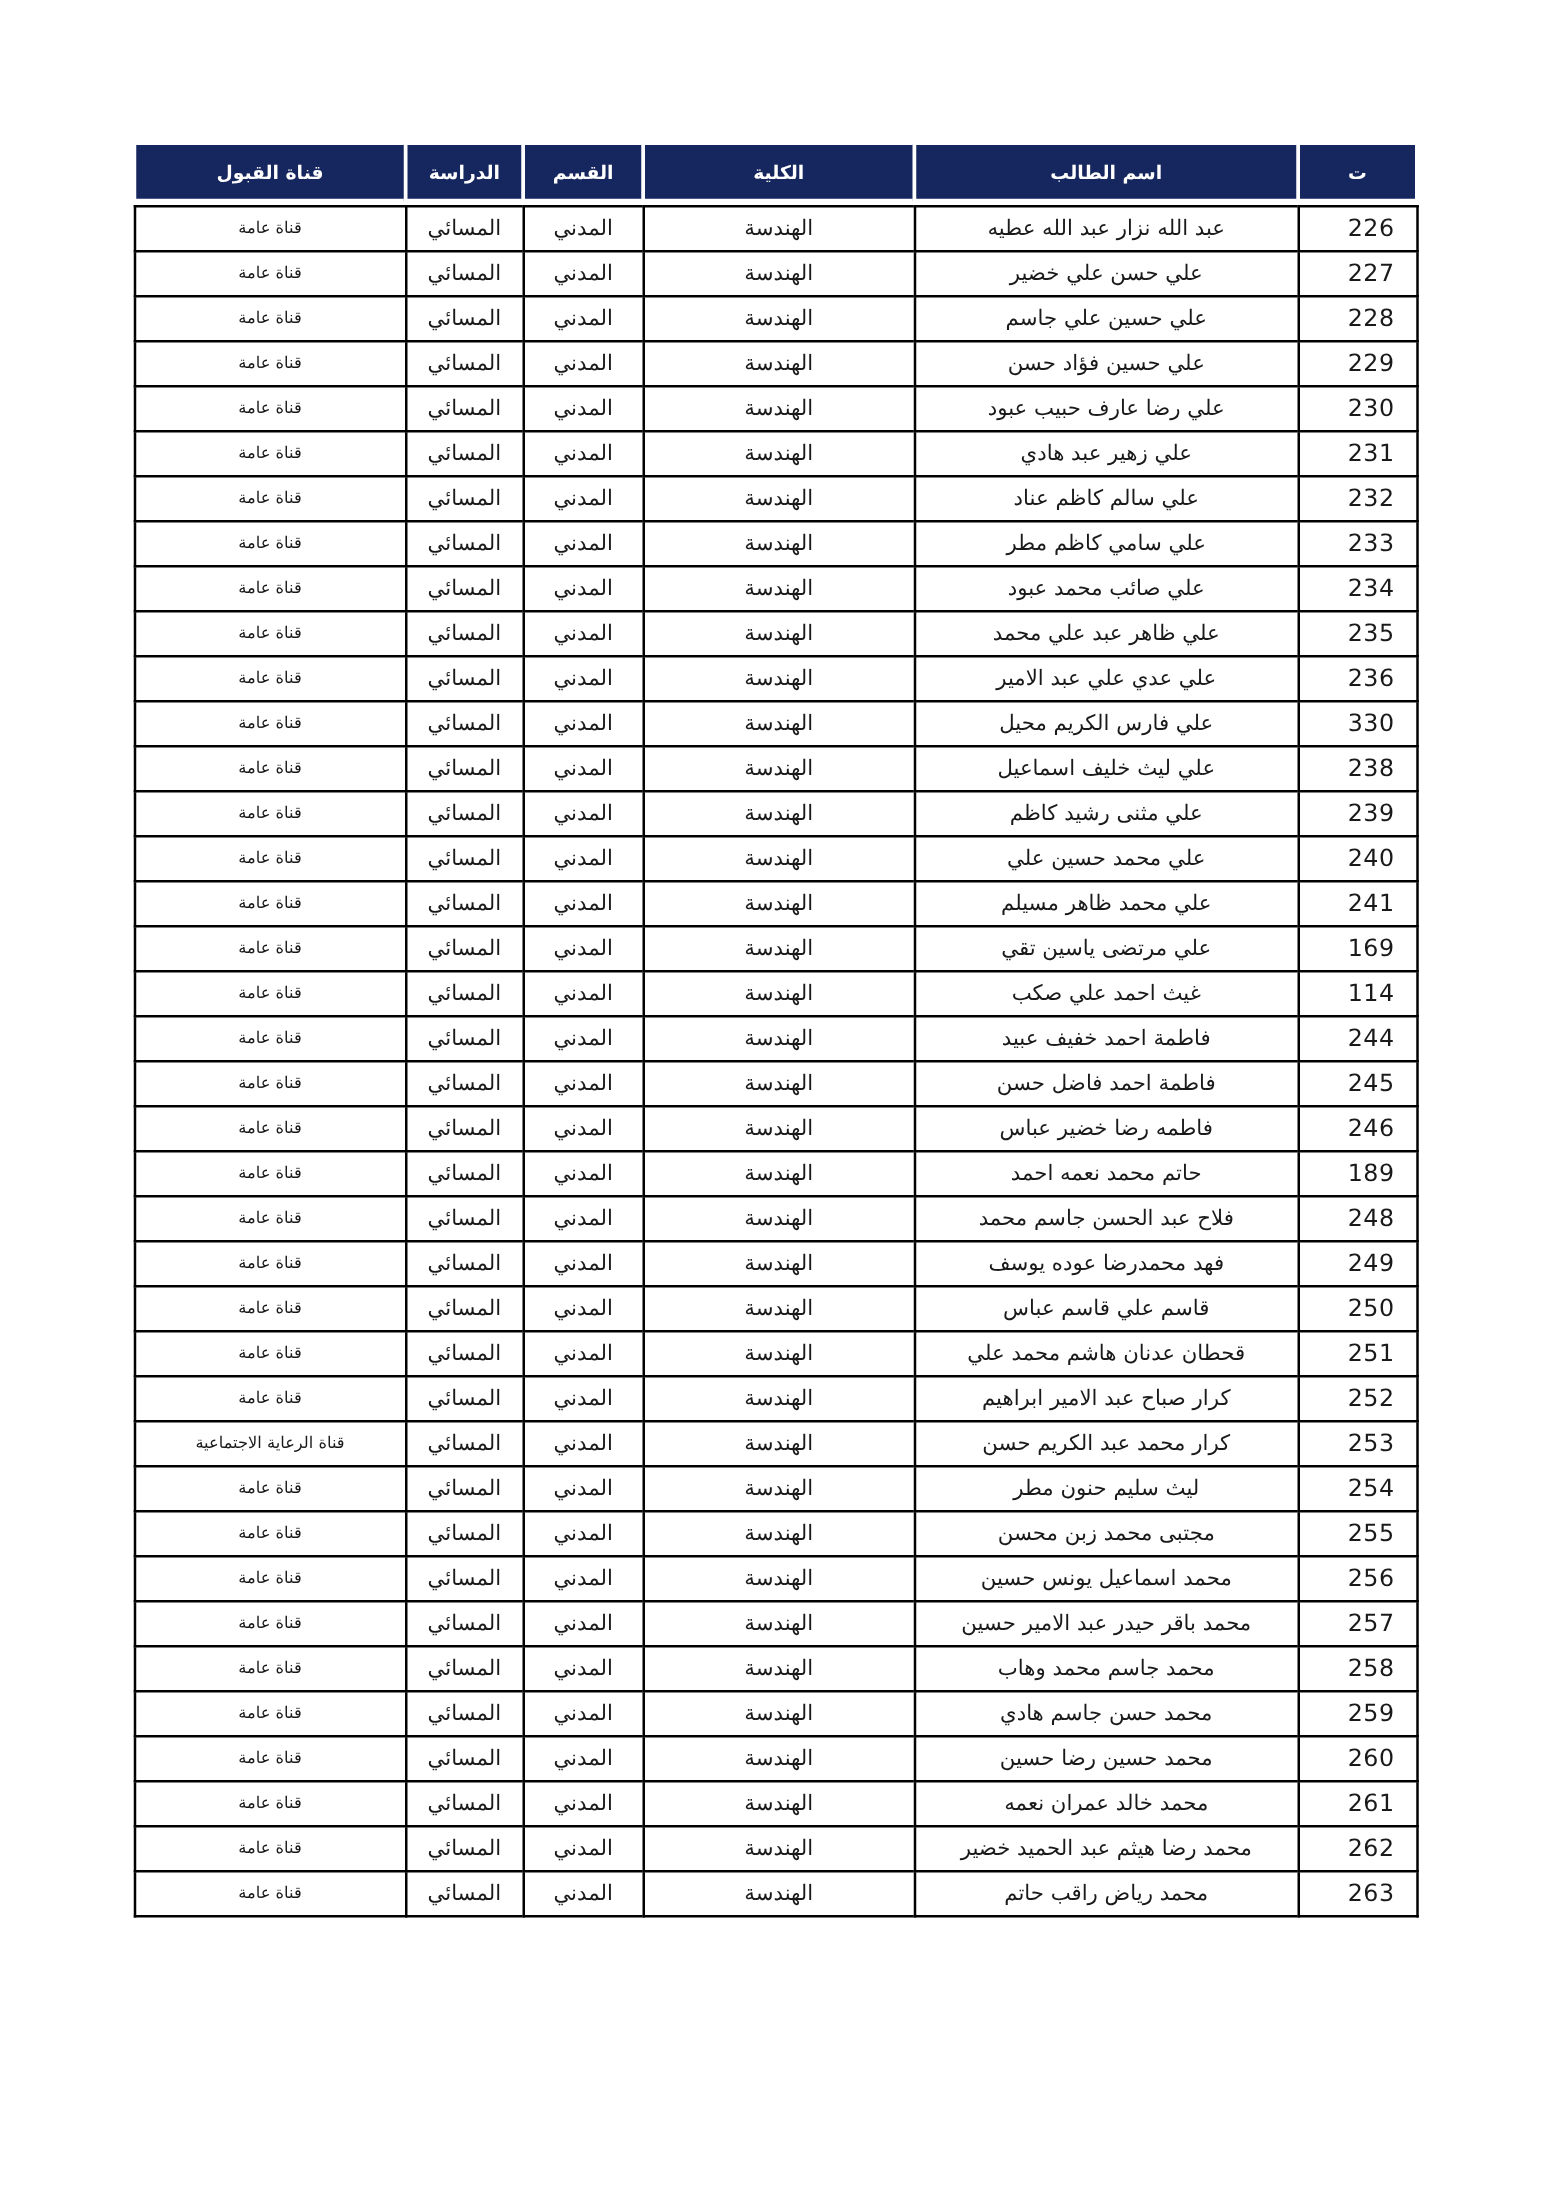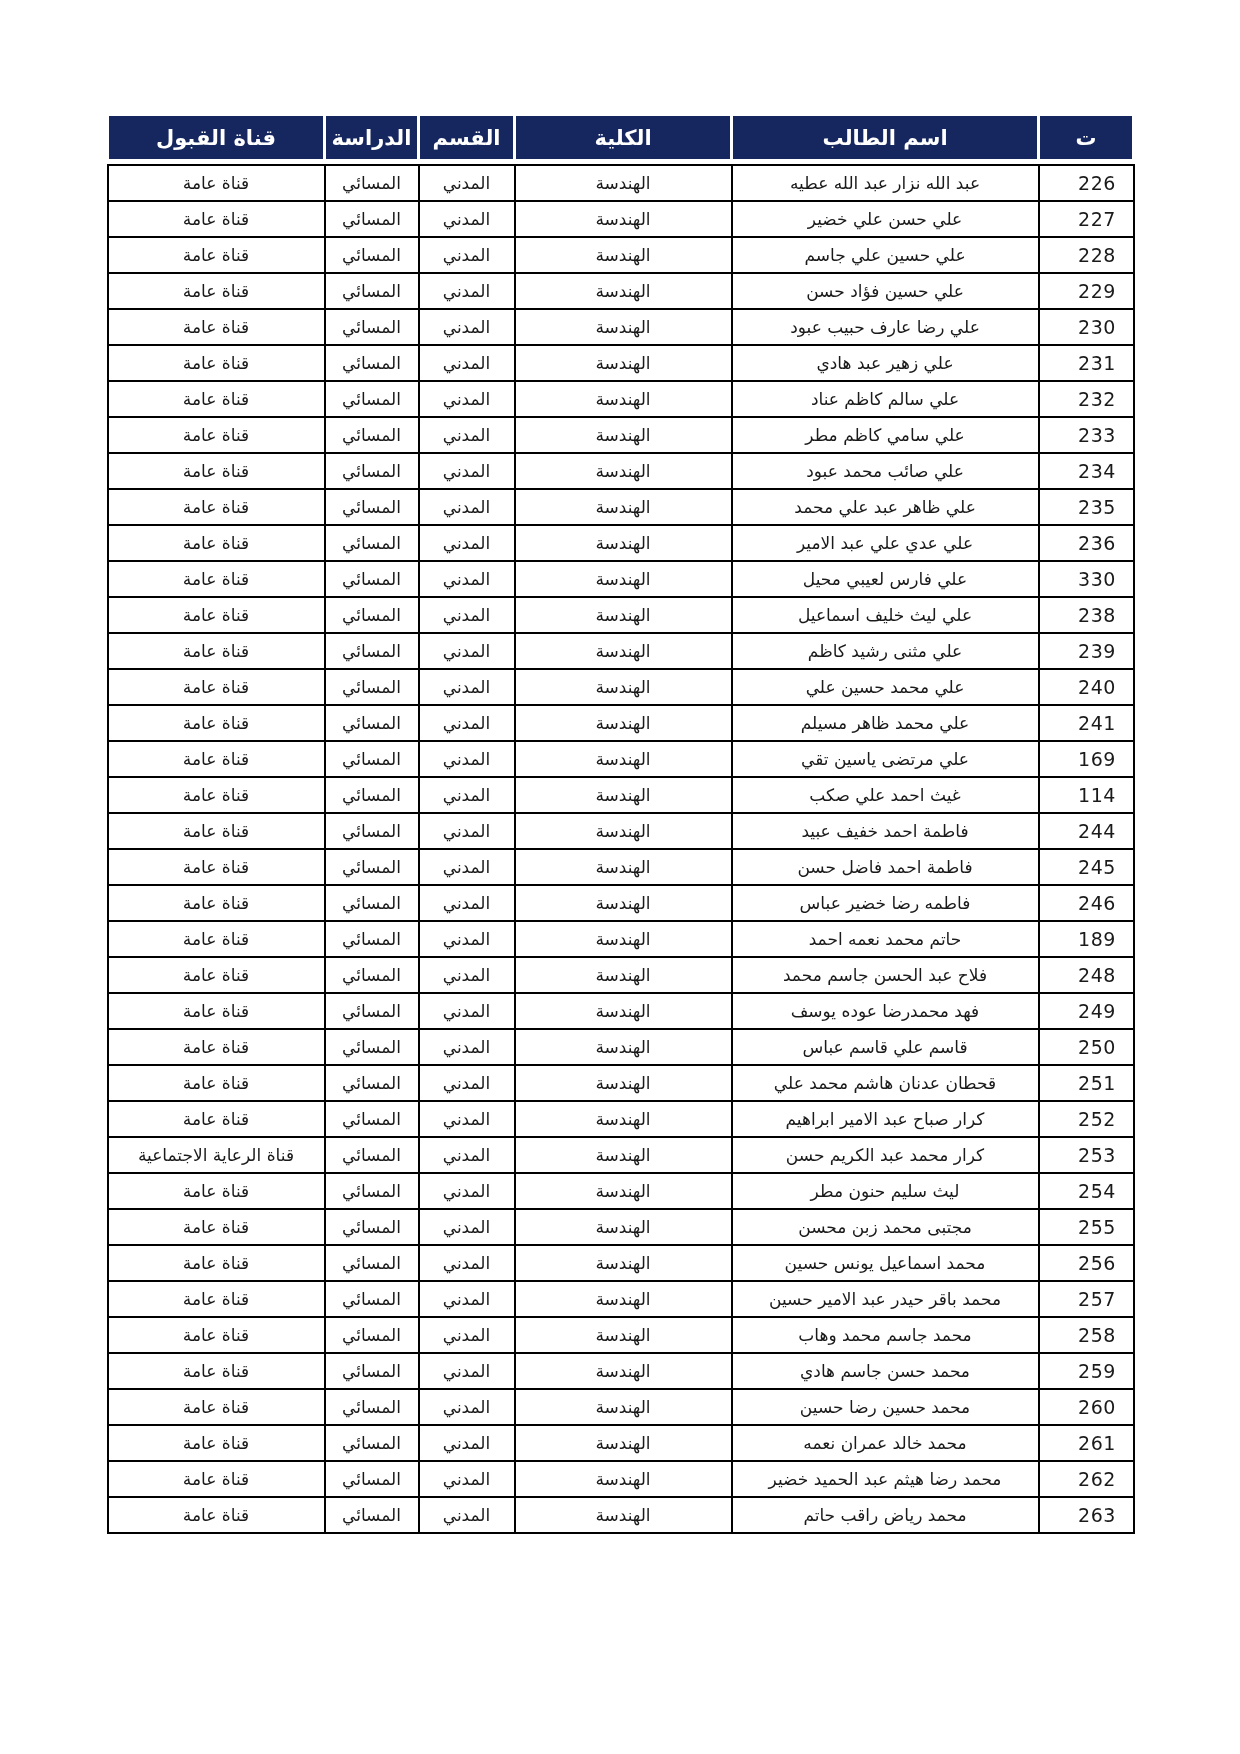--- a/index.html
+++ b/index.html
@@ -29,21 +29,21 @@
   col.c-college { width: 217px; }
   col.c-dept    { width: 96px;  }
   col.c-study   { width: 94px;  }
   col.c-channel { width: 217px; }
 
   thead th {
     background: #16265E;
     color: #ffffff;
     border: 3px solid #ffffff;
     height: 46px;
-    font-size: 21px;
+    font-size: 15px;
     font-weight: bold;
     text-align: center;
     vertical-align: middle;
     padding: 0 4px;
   }
   tr.spacer td {
     border: none;
     height: 4px;
     padding: 0;
     background: transparent;
@@ -58,21 +58,21 @@
     vertical-align: middle;
     padding: 0 6px;
     white-space: nowrap;
     overflow: hidden;
   }
   tbody td.cell-no {
     font-size: 19px;
     letter-spacing: 0.5px;
     padding-left: 28px;
   }
-  tbody td.cell-channel { font-size: 17px; }
+  tbody td.cell-channel { font-size: 13px; }
 </style>
 </head>
 <body>
 
 <div class="page">
   <table class="roster">
     <colgroup>
       <col class="c-no">
       <col class="c-name">
       <col class="c-college">
@@ -177,21 +177,21 @@
         <tr>
       <td class="cell-no">236</td>
       <td class="cell-name">علي عدي علي عبد الامير</td>
       <td class="cell-college">الهندسة</td>
       <td class="cell-dept">المدني</td>
       <td class="cell-study">المسائي</td>
       <td class="cell-channel">قناة عامة</td>
     </tr>
         <tr>
       <td class="cell-no">330</td>
-      <td class="cell-name">علي فارس لعيبي محيل</td>
+      <td class="cell-name">علي فارس الكريم محيل</td>
       <td class="cell-college">الهندسة</td>
       <td class="cell-dept">المدني</td>
       <td class="cell-study">المسائي</td>
       <td class="cell-channel">قناة عامة</td>
     </tr>
         <tr>
       <td class="cell-no">238</td>
       <td class="cell-name">علي ليث خليف اسماعيل</td>
       <td class="cell-college">الهندسة</td>
       <td class="cell-dept">المدني</td>

